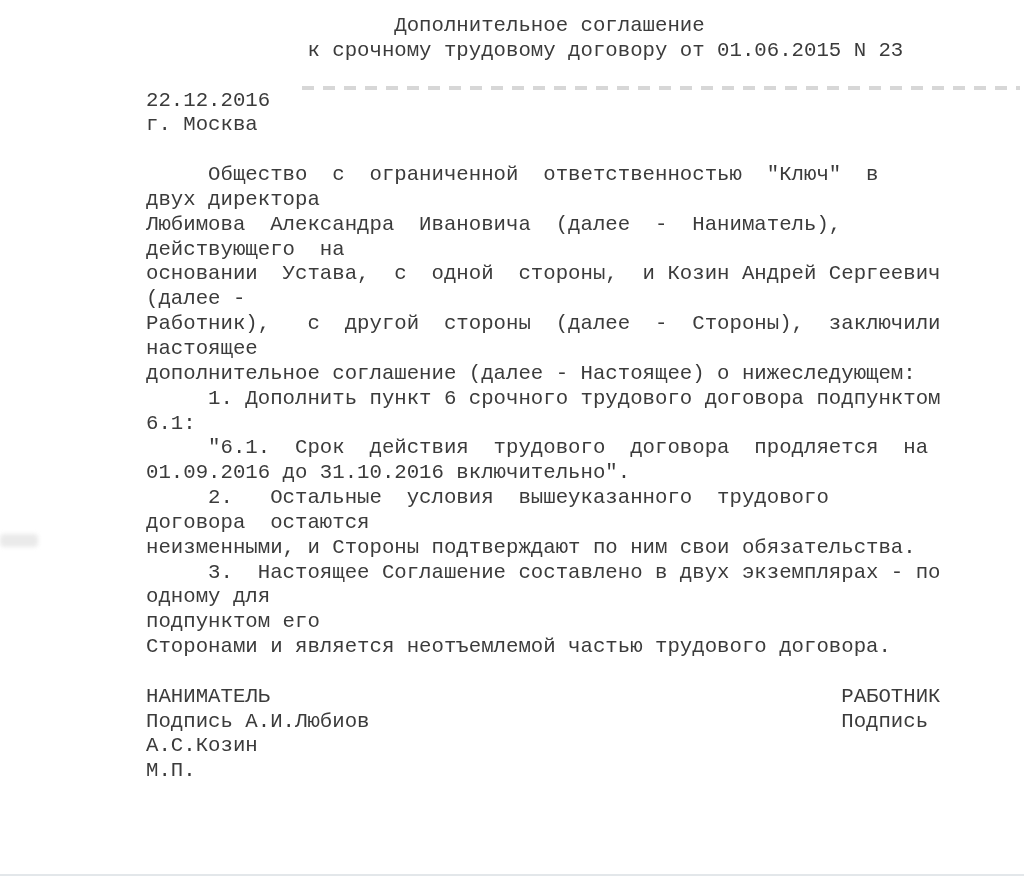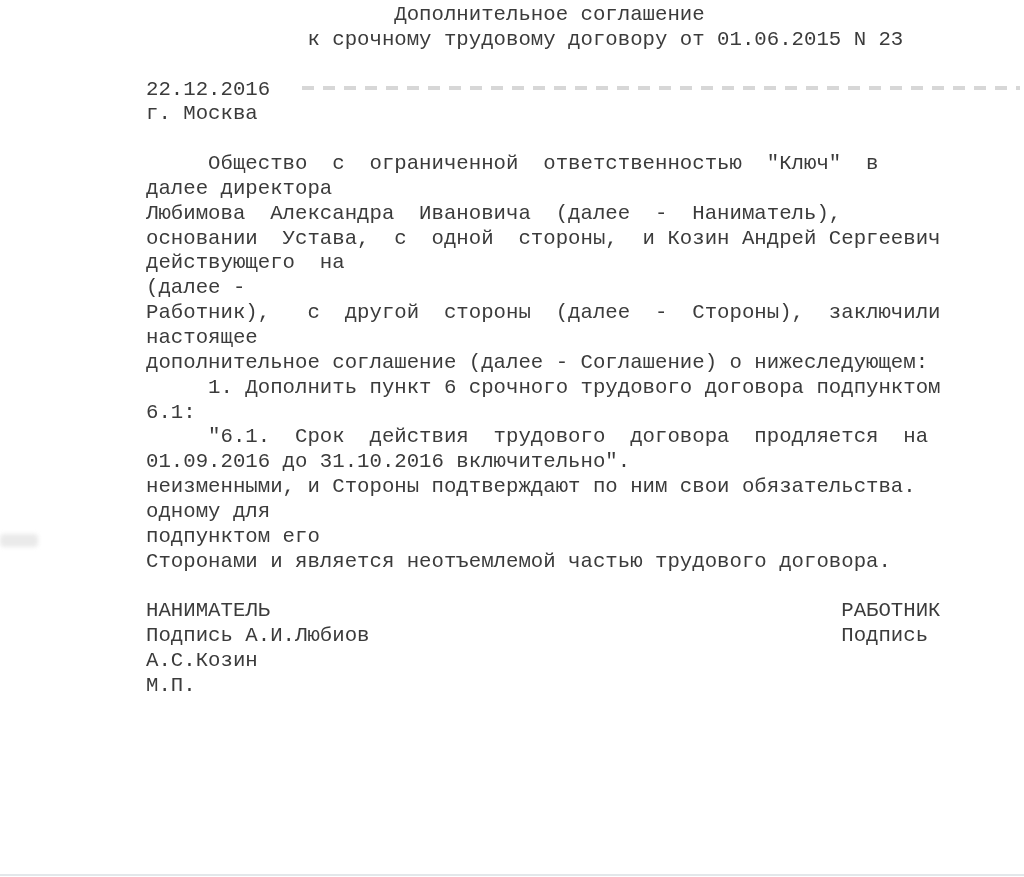--- a/index.html
+++ b/index.html
@@ -12,21 +12,21 @@
   }
   .page {
     position: relative;
     width: 1024px;
     height: 877px;
     background: #ffffff;
   }
   .doc {
     position: absolute;
     left: 146px;
-    top: 3px;
+    top: 14px;
     font-family: "Liberation Mono", "DejaVu Sans Mono", monospace;
     font-size: 20.7px;
     line-height: 24.85px;
     color: #3b3b3b;
   }
   .line {
     white-space: pre;
     height: 24.85px;
   }
   
@@ -75,42 +75,45 @@
     </div>
 
     <div>
       <div class="line">22.12.2016</div>
       <div class="line">г. Москва</div>
       <div class="line"></div>
     </div>
 
     <div>
       <div class="line">     Общество  с  ограниченной  ответственностью  "Ключ"  в</div>
-      <div class="line">далее директора</div>
+      <div class="line">двух директора</div>
       <div class="line">Любимова  Александра  Ивановича  (далее  -  Наниматель),</div>
+      <div class="line">действующего  на</div>
       <div class="line">основании  Устава,  с  одной  стороны,  и Козин Андрей Сергеевич</div>
-      <div class="line">действующего  на</div>
       <div class="line">(далее -</div>
       <div class="line">Работник),   с  другой  стороны  (далее  -  Стороны),  заключили</div>
       <div class="line">настоящее</div>
-      <div class="line">дополнительное соглашение (далее - Соглашение) о нижеследующем:</div>
+      <div class="line">дополнительное соглашение (далее - Настоящее) о нижеследующем:</div>
     </div>
 
     <div>
       <div class="line">     1. Дополнить пункт 6 срочного трудового договора подпунктом</div>
       <div class="line">6.1:</div>
       <div class="line">     "6.1.  Срок  действия  трудового  договора  продляется  на</div>
       <div class="line">01.09.2016 до 31.10.2016 включительно".</div>
     </div>
 
     <div>
+      <div class="line">     2.   Остальные  условия  вышеуказанного  трудового</div>
+      <div class="line">договора  остаются</div>
       <div class="line">неизменными, и Стороны подтверждают по ним свои обязательства.</div>
     </div>
 
     <div>
+      <div class="line">     3.  Настоящее Соглашение составлено в двух экземплярах - по</div>
       <div class="line">одному для</div>
     </div>
 
     <div>
       <div class="line">подпунктом его</div>
       <div class="line">Сторонами и является неотъемлемой частью трудового договора.</div>
       <div class="line"></div>
     </div>
 
     <div>

